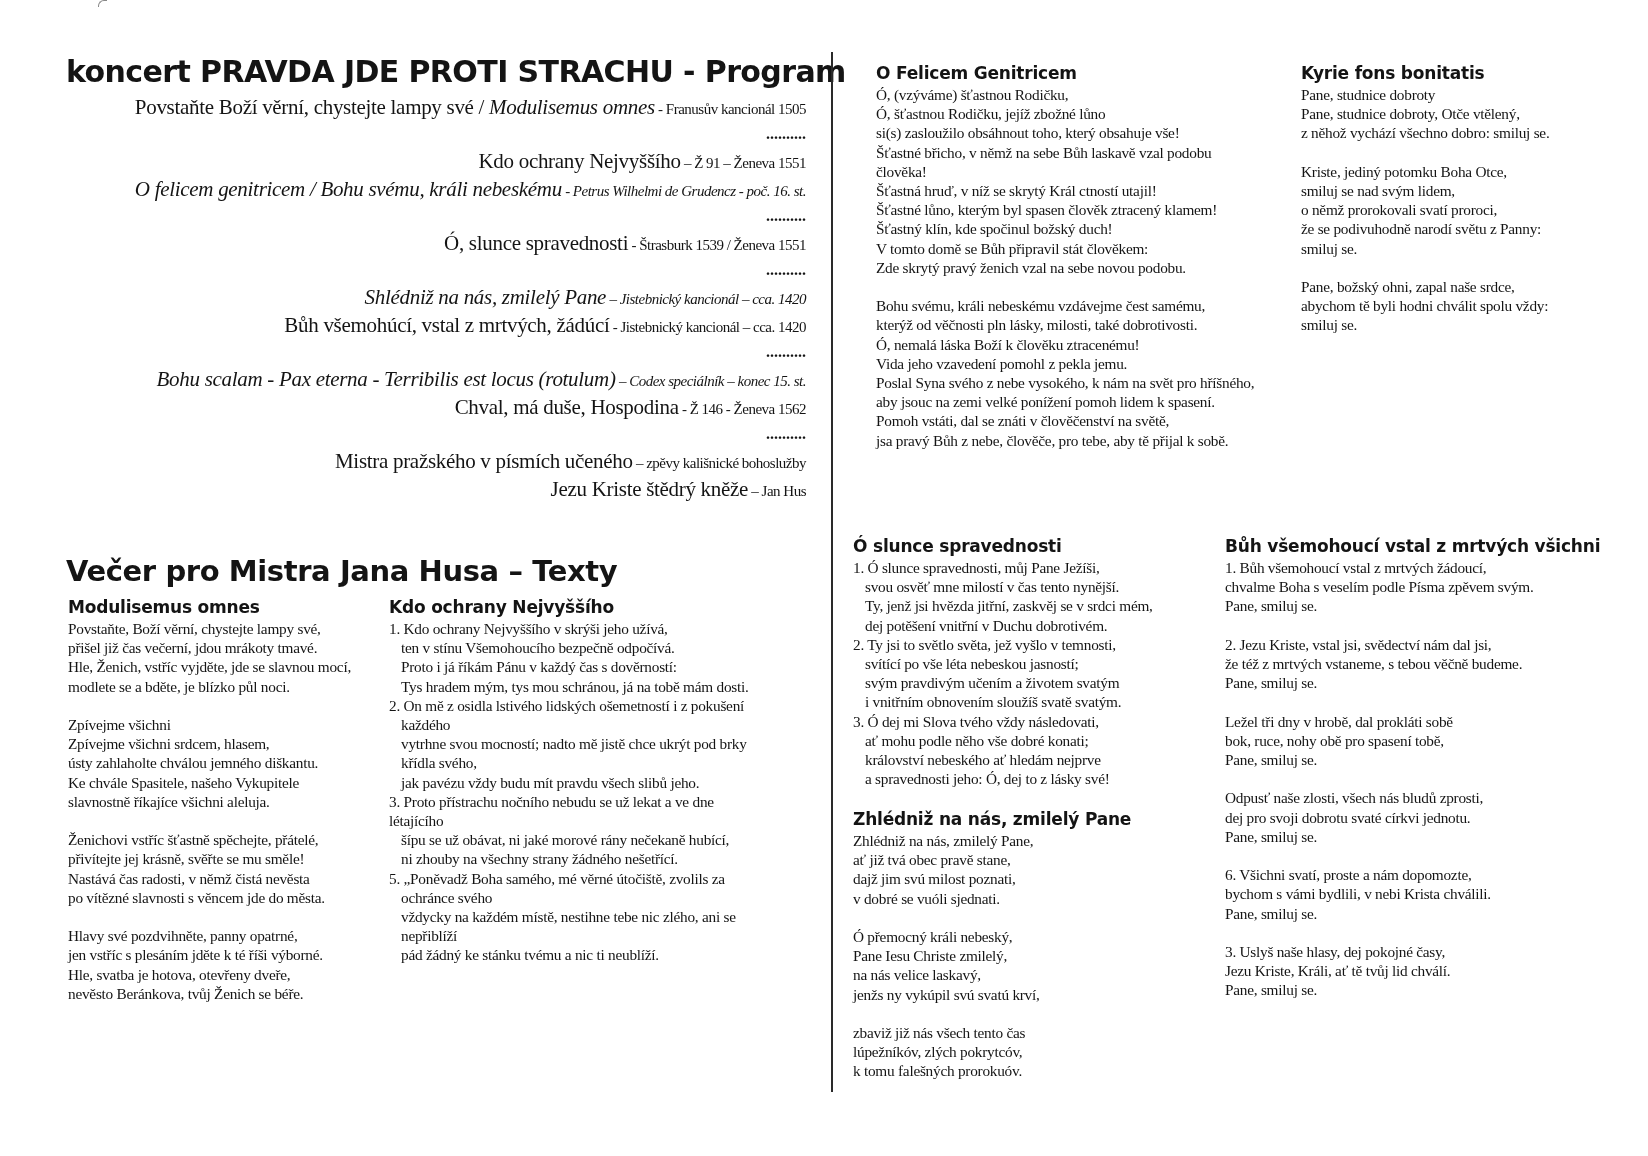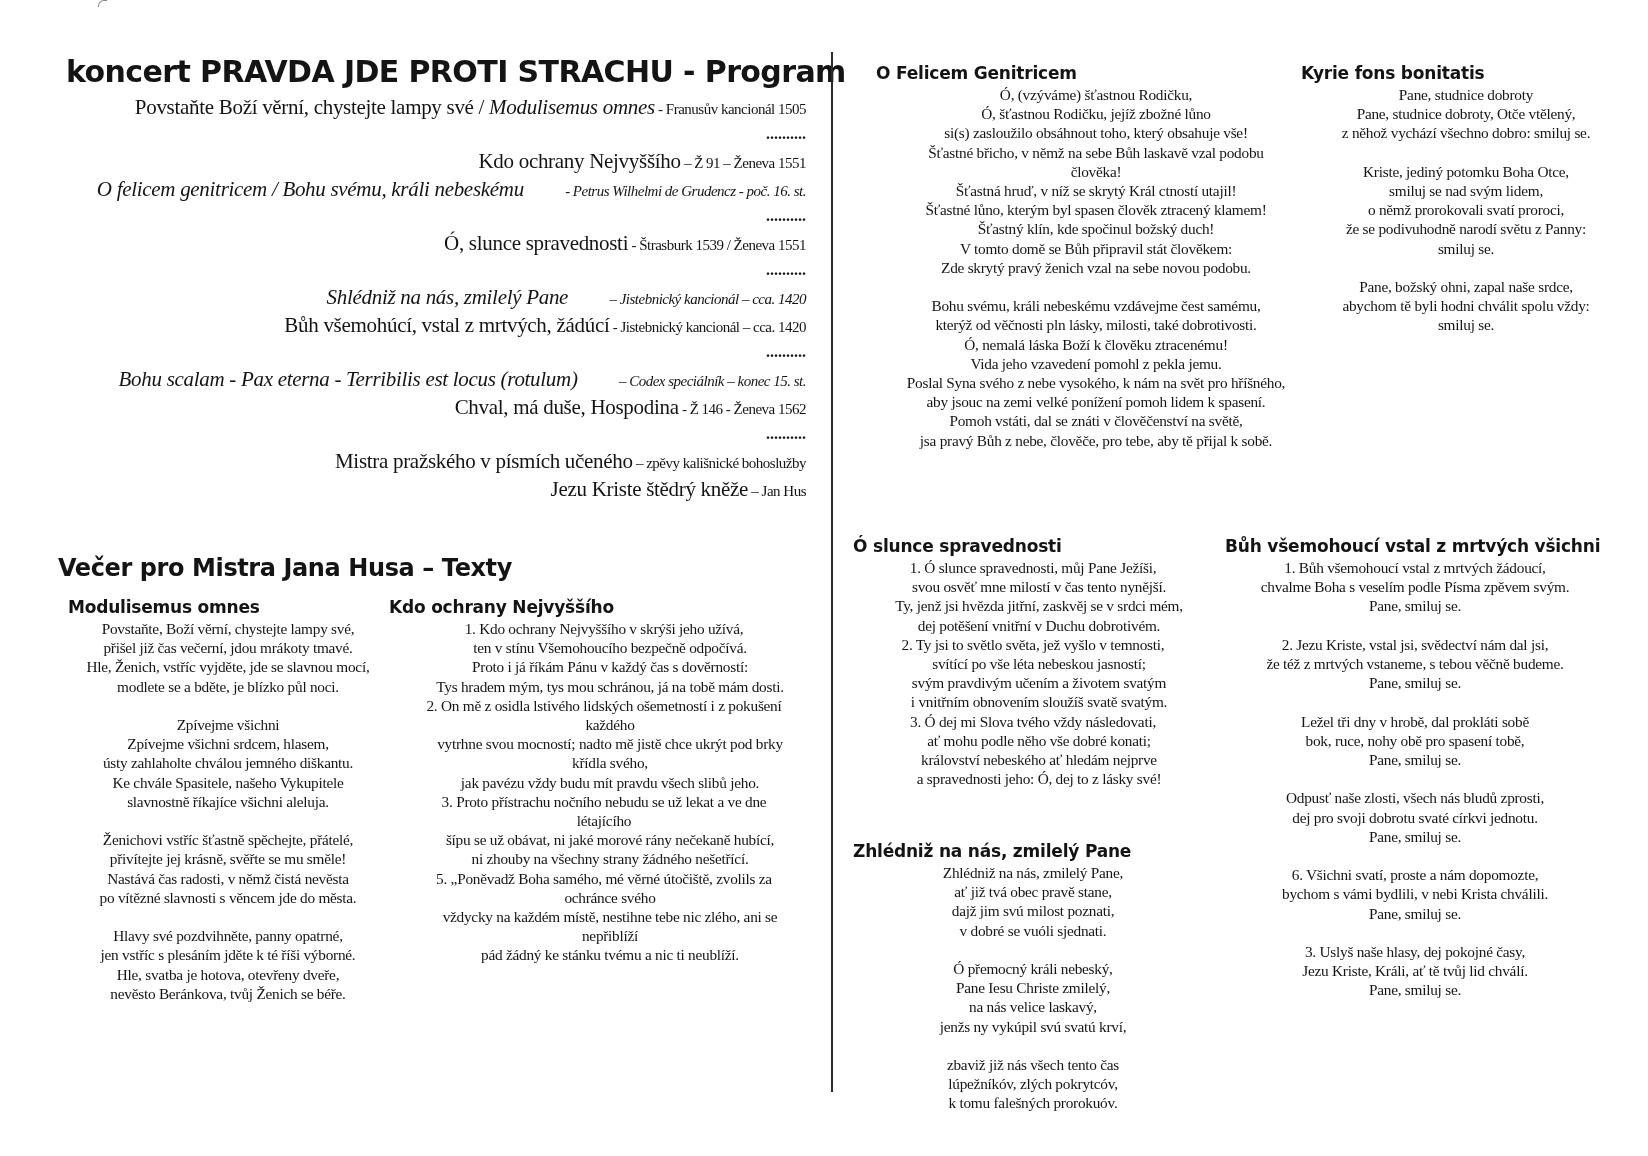--- a/index.html
+++ b/index.html
@@ -11,27 +11,27 @@
     .sans { font-family: "DejaVu Sans", "Liberation Sans", sans-serif; font-weight: bold; }
     .abs { position: absolute; }
 
     
     #program-title { left: 66px; top: 54px; font-size: 30px; letter-spacing: -0.6px; white-space: nowrap; }
     #program-list { left: 66px; top: 94px; width: 740px; text-align: right; }
     .prog-item { font-size: 21px; line-height: 26px; white-space: nowrap; letter-spacing: -0.3px; }
     .prog-item .t { }
     .prog-item .t.it { font-style: italic; }
     .prog-item .src { font-size: 15px; letter-spacing: -0.5px; }
-    .prog-item .src.it { font-style: italic; margin-left: 38px; }
+    .prog-item .src.it { font-style: italic; }
     .prog-sep { font-size: 16px; line-height: 12px; height: 26px; padding-top: 6px; box-sizing: border-box; letter-spacing: 0px; font-weight: bold; }
 
-    #texts-title { left: 58px; top: 554px; font-size: 24px; letter-spacing: -0.4px; white-space: nowrap; }
+    #texts-title { left: 66px; top: 554px; font-size: 29px; letter-spacing: -0.4px; white-space: nowrap; }
 
     .song-title { font-size: 17px; line-height: 22px; letter-spacing: -0.2px; margin-bottom: 1px; }
-    .song-body { font-size: 15.3px; line-height: 19.2px; letter-spacing: -0.25px; white-space: pre; text-align: center; }
+    .song-body { font-size: 15.3px; line-height: 19.2px; letter-spacing: -0.25px; white-space: pre; }
     .song-body .line { display: block; min-height: 19.2px; }
     .song-body .line.indent { padding-left: 12px; }
 
     #divider { left: 831px; top: 52px; width: 1.5px; height: 1040px; background: #2a2a2a; }
     #corner-mark { left: 98px; top: 0px; width: 8px; height: 6px; border-top: 1px solid #888; border-left: 1px solid #888; border-radius: 6px 0 0 0; }
   </style>
 </head>
 <body>
 
 <div id="corner-mark" class="abs"></div>
@@ -75,21 +75,21 @@
 <div class="abs song" style="left:1301px; top:62px; width:330px;">
   <div class="song-title sans">Kyrie fons bonitatis</div>
   <div class="song-body"><span class="line">Pane, studnice dobroty</span><span class="line">Pane, studnice dobroty, Otče vtělený,</span><span class="line">z něhož vychází všechno dobro: smiluj se.</span><span class="line"></span><span class="line">Kriste, jediný potomku Boha Otce,</span><span class="line">smiluj se nad svým lidem,</span><span class="line">o němž prorokovali svatí proroci,</span><span class="line">že se podivuhodně narodí světu z Panny:</span><span class="line">smiluj se.</span><span class="line"></span><span class="line">Pane, božský ohni, zapal naše srdce,</span><span class="line">abychom tě byli hodni chválit spolu vždy:</span><span class="line">smiluj se.</span></div>
 </div>
 
 <div class="abs song" style="left:853px; top:535px; width:360px;">
   <div class="song-title sans">Ó slunce spravednosti</div>
   <div class="song-body"><span class="line">1. Ó slunce spravednosti, můj Pane Ježíši,</span><span class="line indent">svou osvěť mne milostí v čas tento nynější.</span><span class="line indent">Ty, jenž jsi hvězda jitřní, zaskvěj se v srdci mém,</span><span class="line indent">dej potěšení vnitřní v Duchu dobrotivém.</span><span class="line">2. Ty jsi to světlo světa, jež vyšlo v temnosti,</span><span class="line indent">svítící po vše léta nebeskou jasností;</span><span class="line indent">svým pravdivým učením a životem svatým</span><span class="line indent">i vnitřním obnovením sloužíš svatě svatým.</span><span class="line">3. Ó dej mi Slova tvého vždy následovati,</span><span class="line indent">ať mohu podle něho vše dobré konati;</span><span class="line indent">království nebeského ať hledám nejprve</span><span class="line indent">a spravednosti jeho: Ó, dej to z lásky své!</span></div>
 </div>
 
-<div class="abs song" style="left:853px; top:840px; width:360px;">
+<div class="abs song" style="left:853px; top:808px; width:360px;">
   <div class="song-title sans">Zhlédniž na nás, zmilelý Pane</div>
   <div class="song-body"><span class="line">Zhlédniž na nás, zmilelý Pane,</span><span class="line">ať již tvá obec pravě stane,</span><span class="line">dajž jim svú milost poznati,</span><span class="line">v dobré se vuóli sjednati.</span><span class="line"></span><span class="line">Ó přemocný králi nebeský,</span><span class="line">Pane Iesu Christe zmilelý,</span><span class="line">na nás velice laskavý,</span><span class="line">jenžs ny vykúpil svú svatú krví,</span><span class="line"></span><span class="line">zbaviž již nás všech tento čas</span><span class="line">lúpežníkóv, zlých pokrytcóv,</span><span class="line">k tomu falešných prorokuóv.</span></div>
 </div>
 
 <div class="abs song" style="left:1225px; top:535px; width:380px;">
   <div class="song-title sans">Bůh všemohoucí vstal z mrtvých všichni</div>
   <div class="song-body"><span class="line">1. Bůh všemohoucí vstal z mrtvých žádoucí,</span><span class="line">chvalme Boha s veselím podle Písma zpěvem svým.</span><span class="line">Pane, smiluj se.</span><span class="line"></span><span class="line">2. Jezu Kriste, vstal jsi, svědectví nám dal jsi,</span><span class="line">že též z mrtvých vstaneme, s tebou věčně budeme.</span><span class="line">Pane, smiluj se.</span><span class="line"></span><span class="line">Ležel tři dny v hrobě, dal prokláti sobě</span><span class="line">bok, ruce, nohy obě pro spasení tobě,</span><span class="line">Pane, smiluj se.</span><span class="line"></span><span class="line">Odpusť naše zlosti, všech nás bludů zprosti,</span><span class="line">dej pro svoji dobrotu svaté církvi jednotu.</span><span class="line">Pane, smiluj se.</span><span class="line"></span><span class="line">6. Všichni svatí, proste a nám dopomozte,</span><span class="line">bychom s vámi bydlili, v nebi Krista chválili.</span><span class="line">Pane, smiluj se.</span><span class="line"></span><span class="line">3. Uslyš naše hlasy, dej pokojné časy,</span><span class="line">Jezu Kriste, Králi, ať tě tvůj lid chválí.</span><span class="line">Pane, smiluj se.</span></div>
 </div>
 
 <div id="divider" class="abs"></div>

